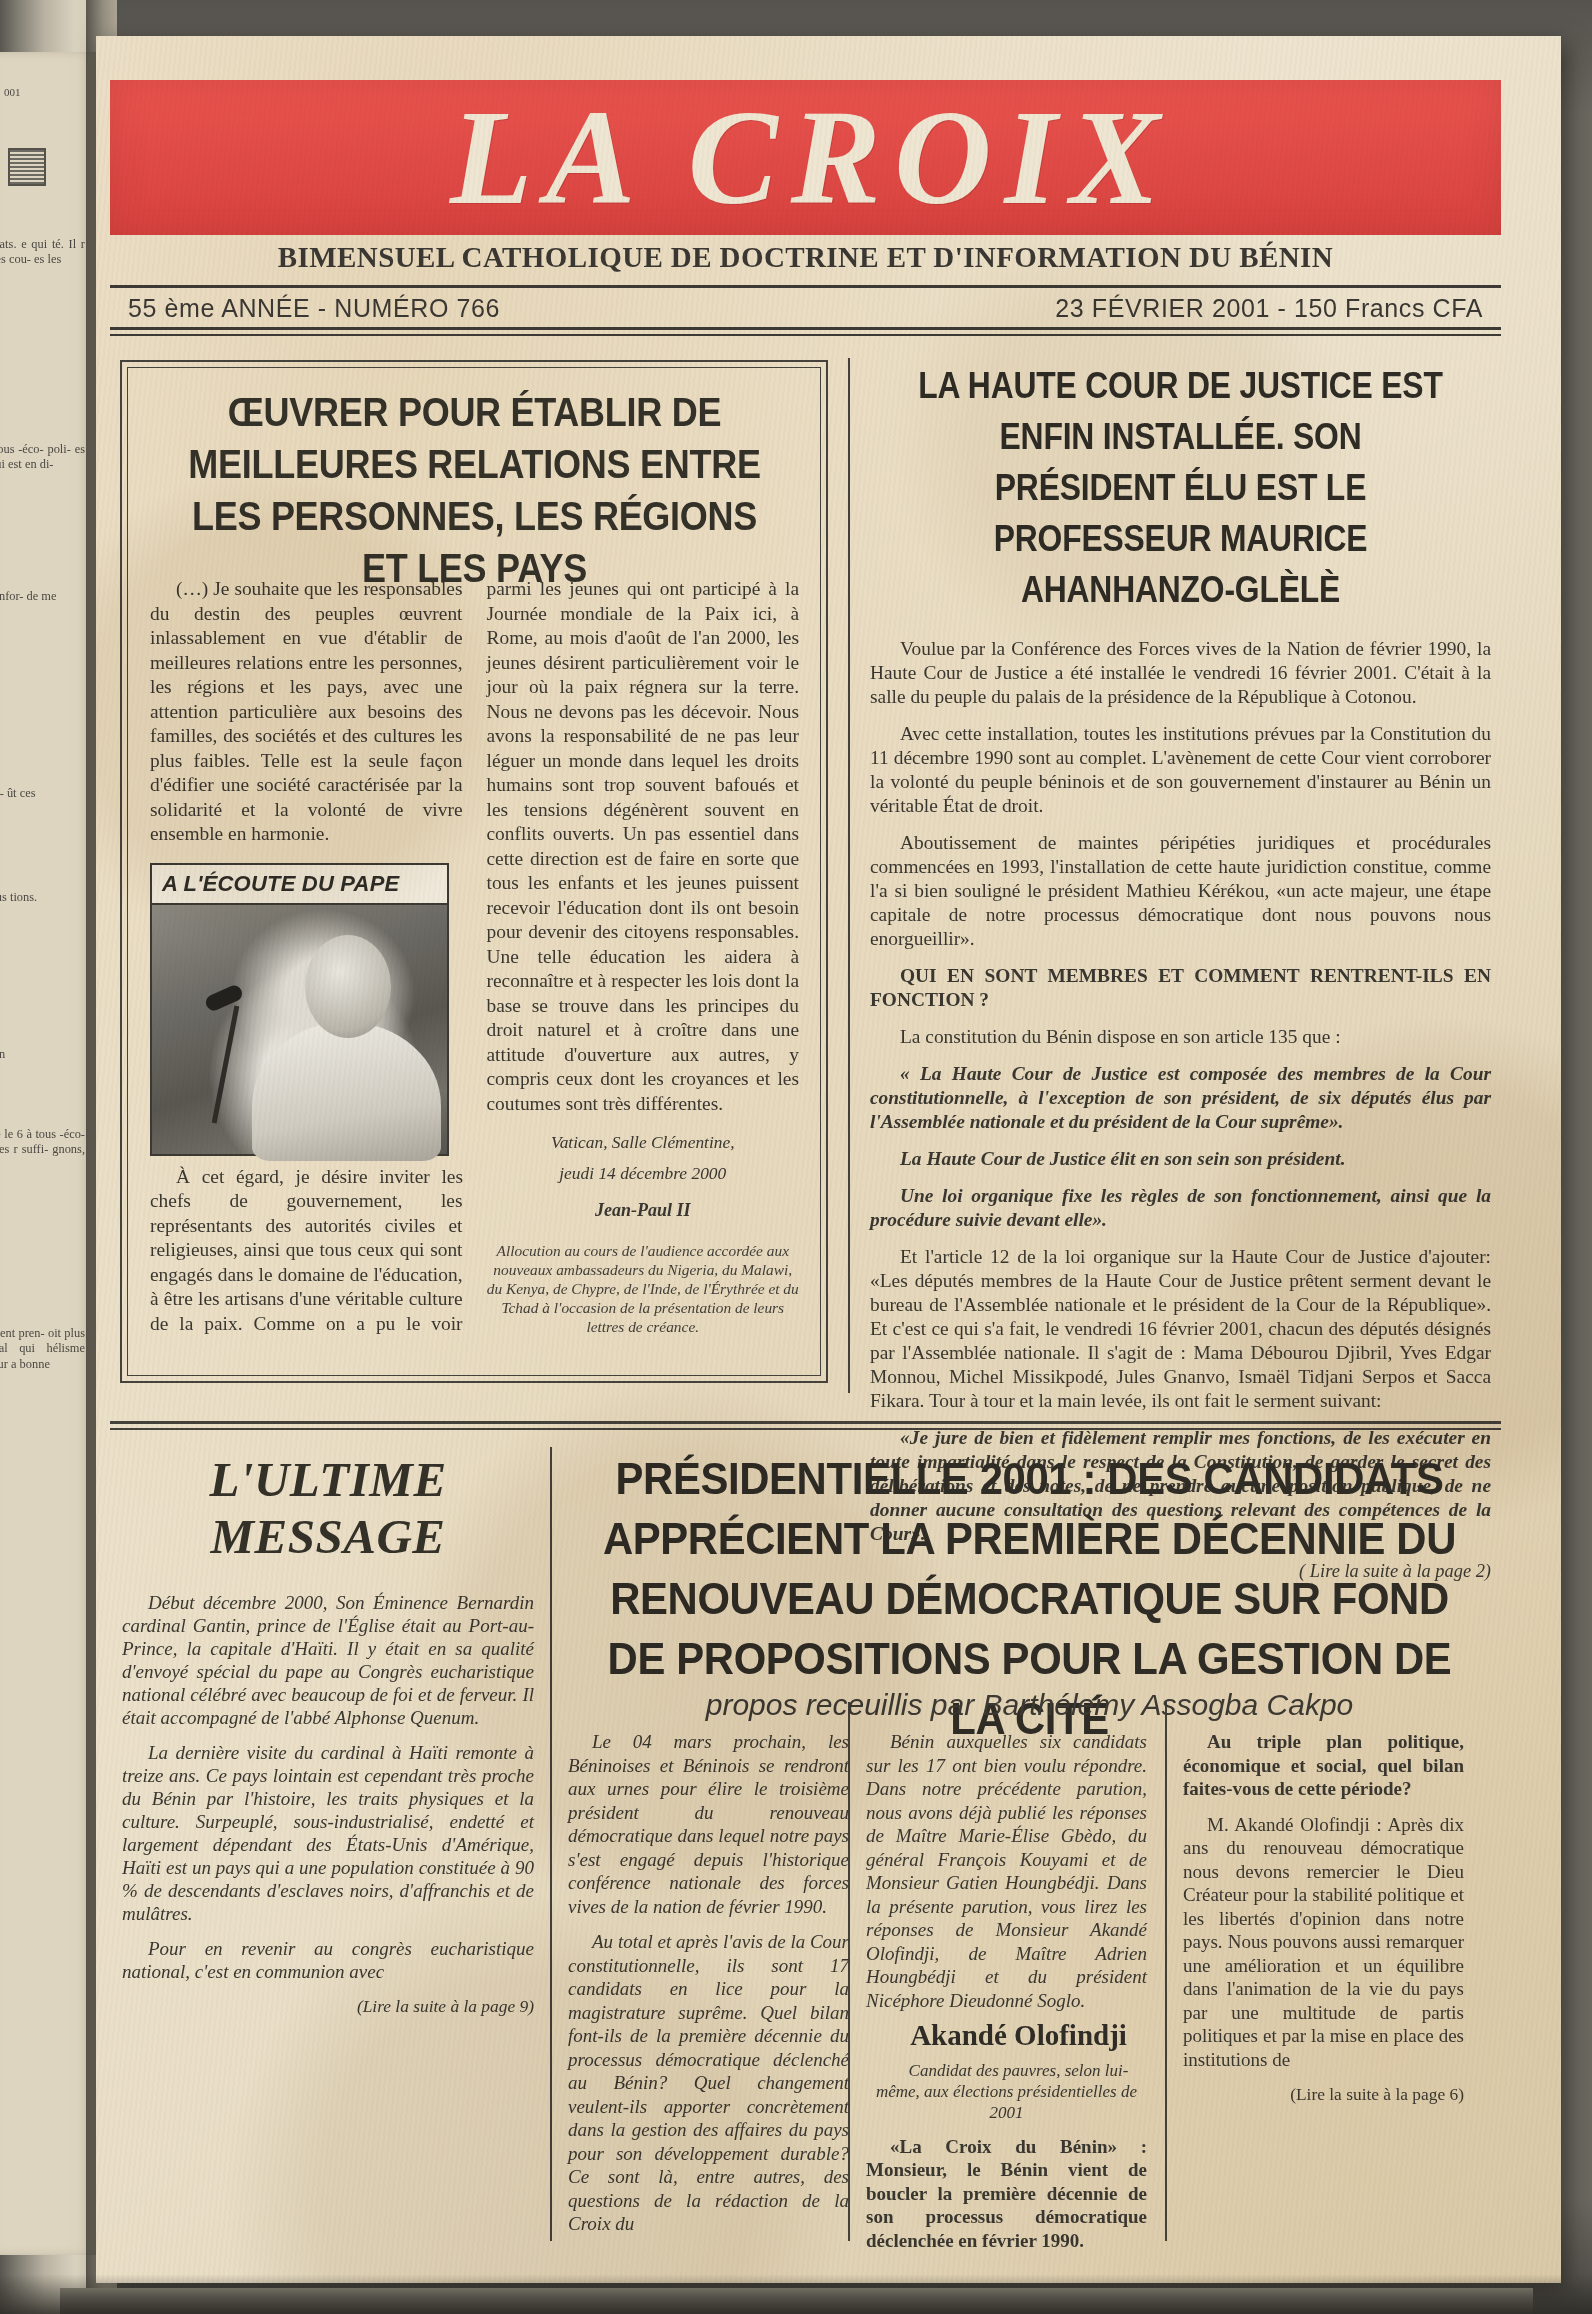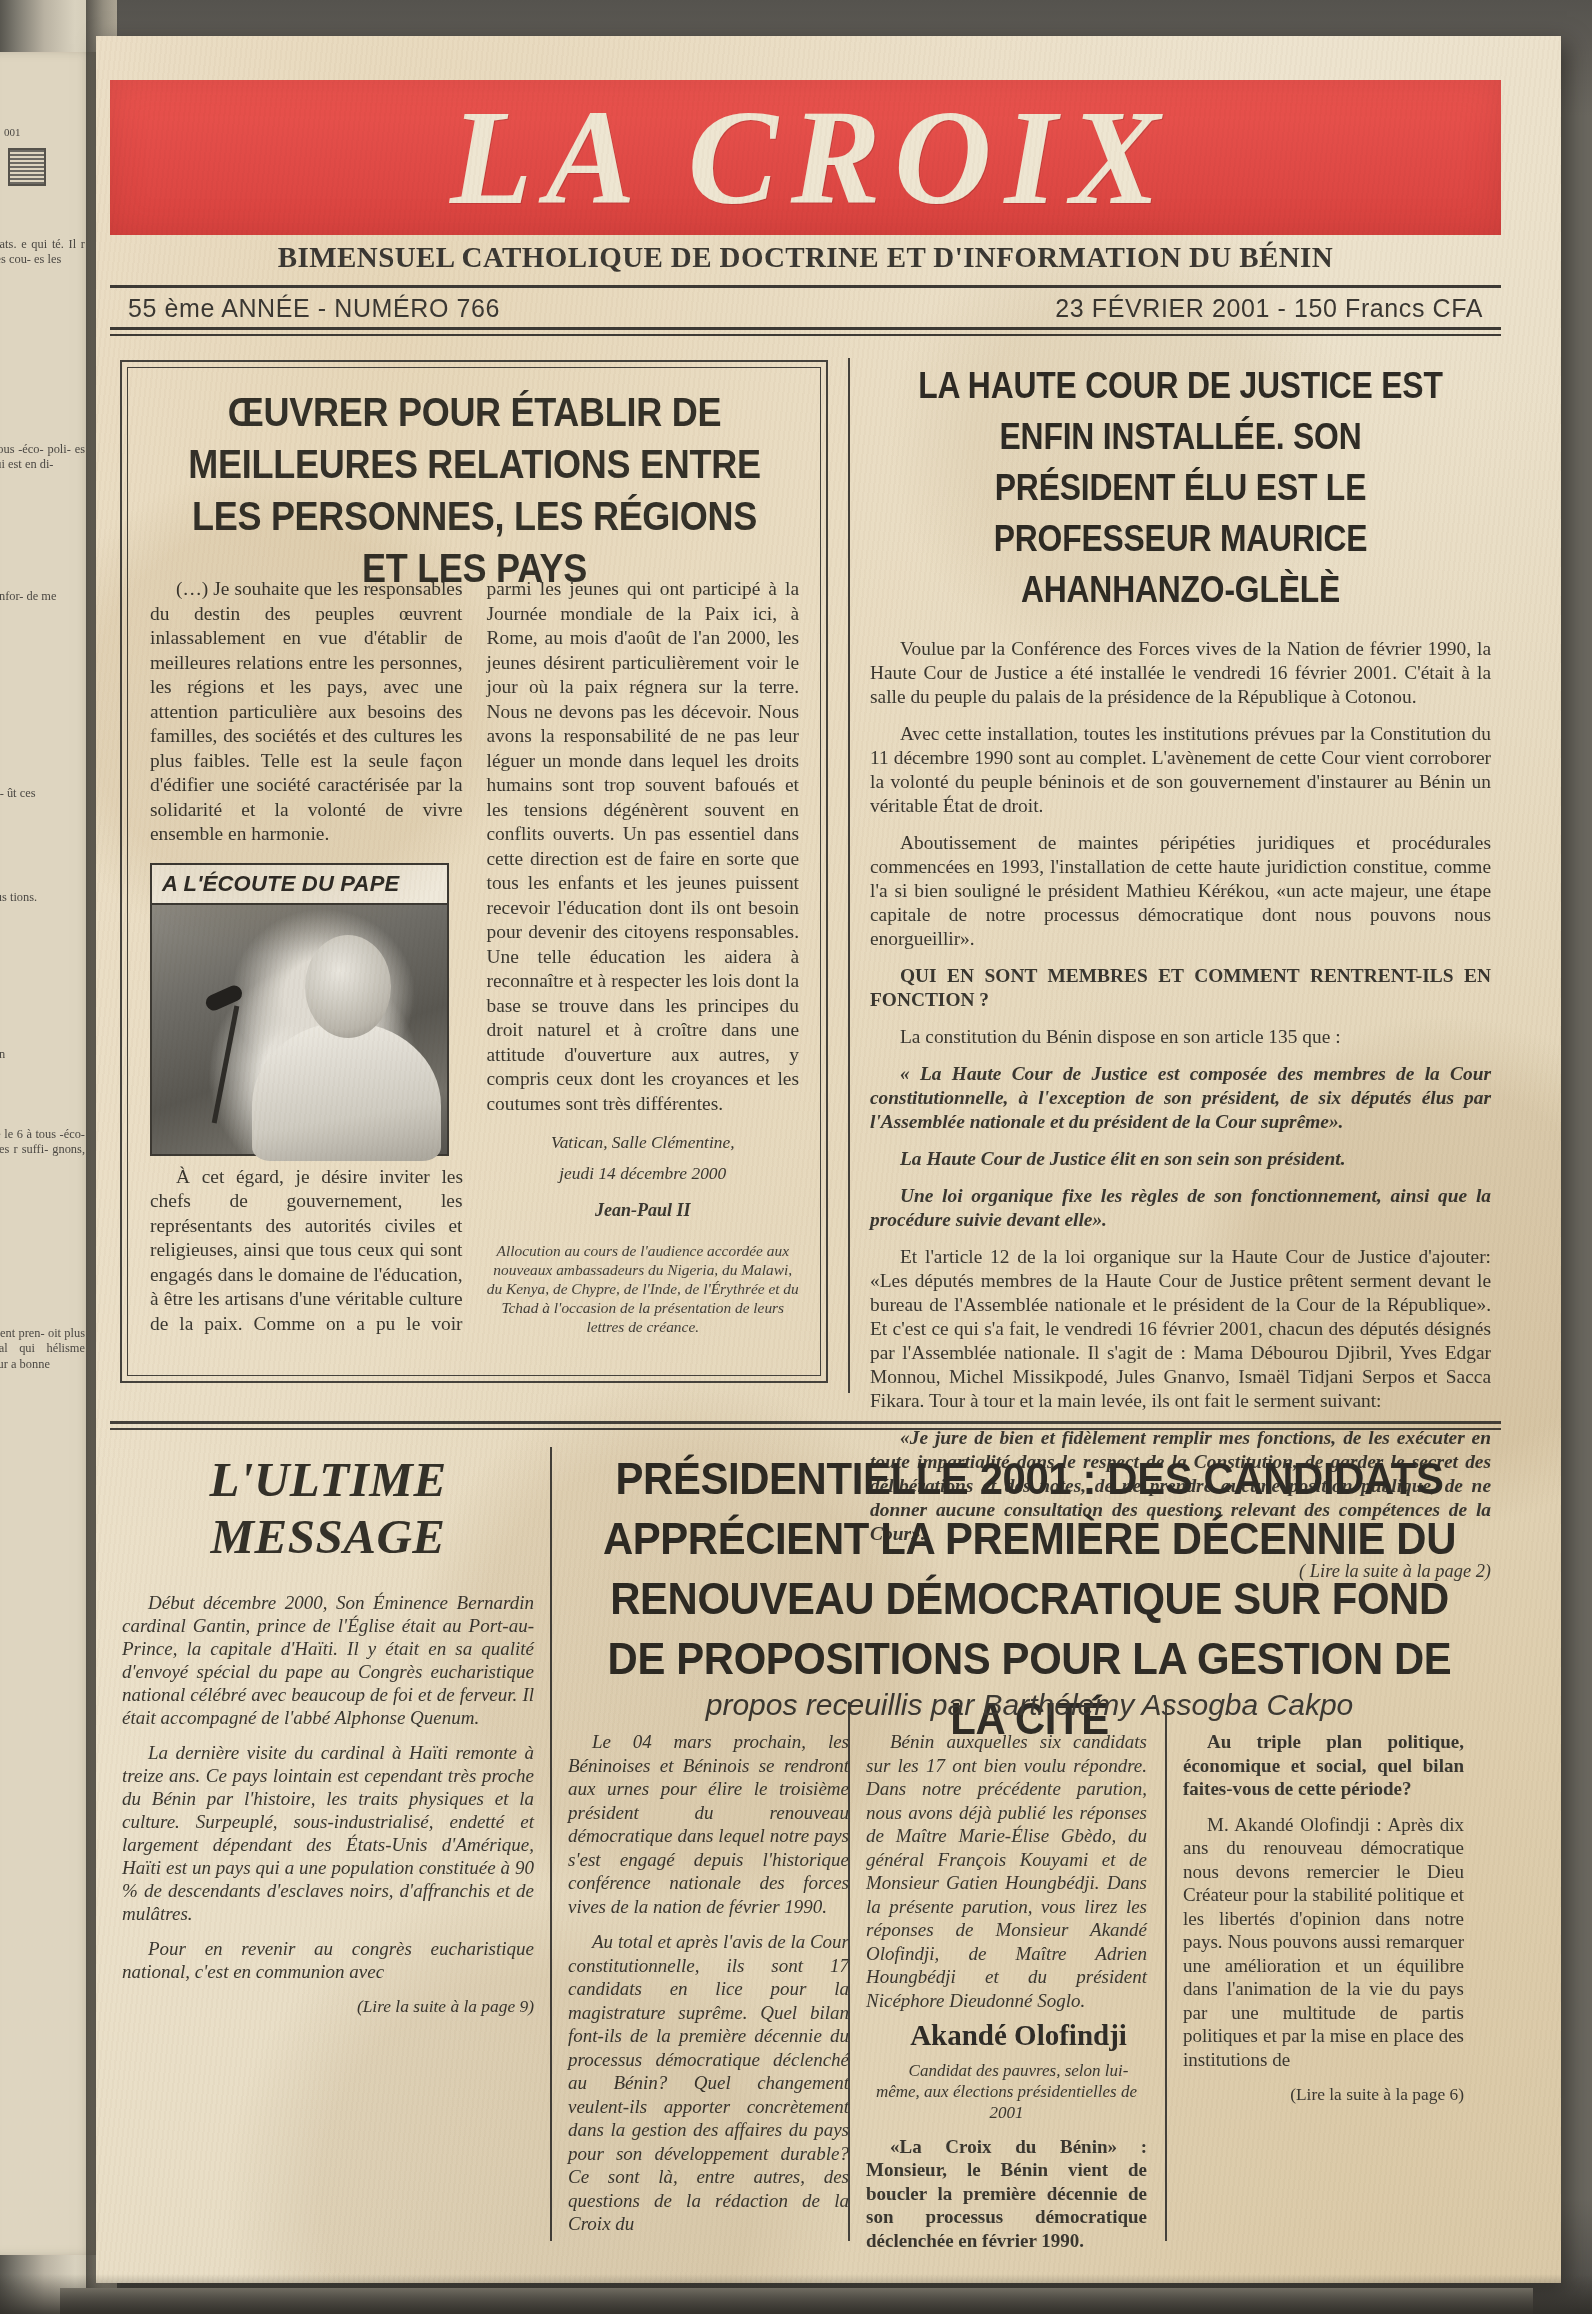--- a/index.html
+++ b/index.html
@@ -35,21 +35,21 @@
   #prev-page .pp-col{
     position:absolute;left:-64px;top:0;width:149px;
     font-size:12.4px;line-height:15.4px;text-align:justify;color:#4b4843;
     font-family:"Liberation Serif", serif;
   }
   #prev-page .pp-mark{
     position:absolute;left:8px;top:96px;width:34px;height:34px;
     border:2px solid #55524b;
     background:repeating-linear-gradient(0deg,#6d6a63 0 2px,#ded5c0 2px 4px);
   }
-  #prev-page .pp-tag{position:absolute;left:4px;top:34px;font-size:11px;color:#4b4843;margin-top:40px;}
+  #prev-page .pp-tag{position:absolute;left:4px;top:34px;font-size:11px;color:#4b4843;}
 
   
   #newspaper{
     position:absolute;left:96px;top:36px;width:1465px;height:2247px;
     background:#efe6d2;
     background-image:
       radial-gradient(ellipse at 20% 12%, rgba(222,201,162,.55) 0%, rgba(222,201,162,0) 55%),
       radial-gradient(ellipse at 88% 88%, rgba(214,191,150,.50) 0%, rgba(214,191,150,0) 60%),
       linear-gradient(135deg,#f2eada 0%,#ece2cc 40%,#e6dbc2 75%,#ddd0b4 100%);
     box-shadow:6px 8px 22px rgba(20,18,14,.55);

